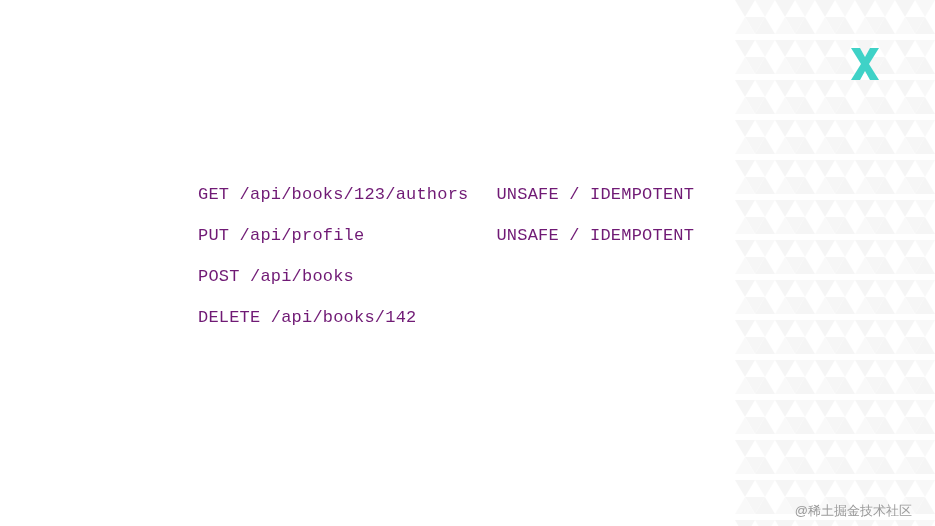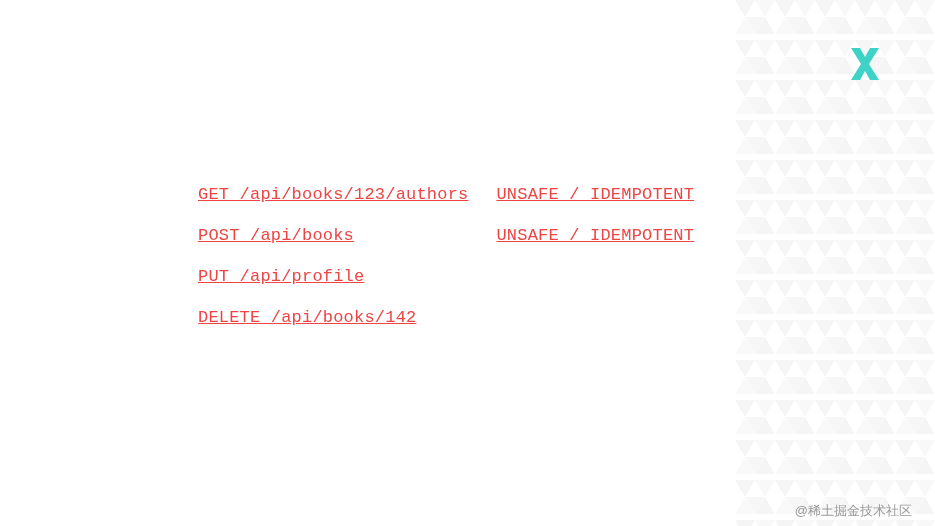--- a/index.html
+++ b/index.html
@@ -42,24 +42,23 @@
       display: flex;
       gap: 28px;
     }
     .col {
       display: flex;
       flex-direction: column;
       gap: 22px;
     }
     .row-text {
       font-size: 17px;
-      color: #ef4444;
+      color: #701a75;
       white-space: pre;
       letter-spacing: 0.2px;
-      text-decoration: underline;
     }
     .left-col .row-text {
       min-width: 250px;
     }
     .watermark {
       position: absolute;
       bottom: 6px;
       right: 23px;
       font-family: "Helvetica Neue", Arial, "PingFang SC", "Microsoft YaHei", sans-serif;
       font-size: 13px;
@@ -86,22 +85,22 @@
 
 <div class="logo">
   <svg viewBox="0 0 28 32">
     <polygon points="0,0 9,0 14,9 19,0 28,0 18,16 28,32 19,32 14,23 9,32 0,32 10,16" fill="#3fd2c7"></polygon>
   </svg>
 </div>
 
 <div class="content">
   <div class="col left-col">
     <div class="row-text">GET /api/books/123/authors</div>
+    <div class="row-text">PUT /api/profile</div>
     <div class="row-text">POST /api/books</div>
-    <div class="row-text">PUT /api/profile</div>
     <div class="row-text">DELETE /api/books/142</div>
   </div>
   <div class="col right-col">
     <div class="row-text">UNSAFE / IDEMPOTENT</div>
     <div class="row-text">UNSAFE / IDEMPOTENT</div>
   </div>
 </div>
 
 <div class="watermark">@稀土掘金技术社区</div>
 

